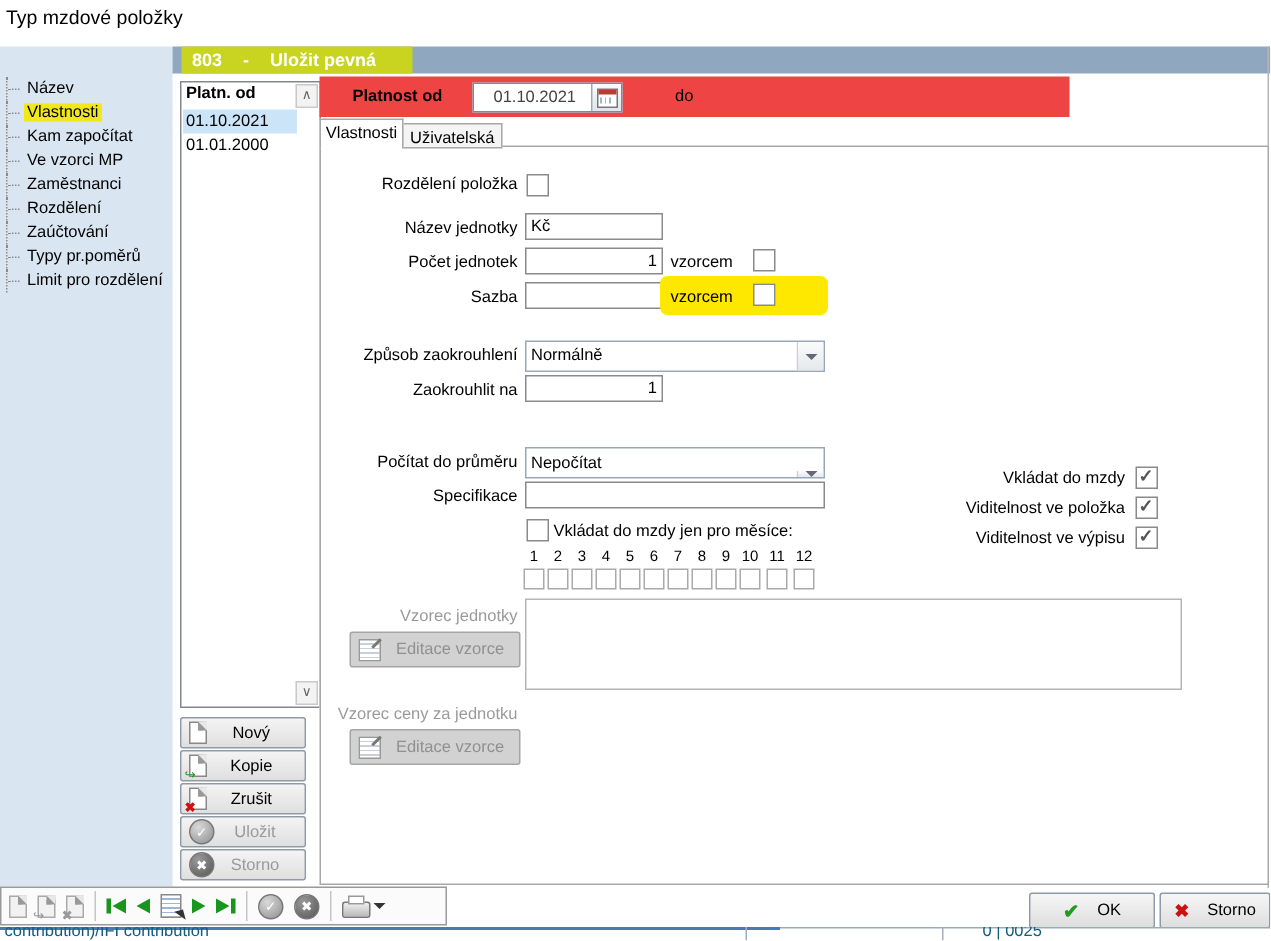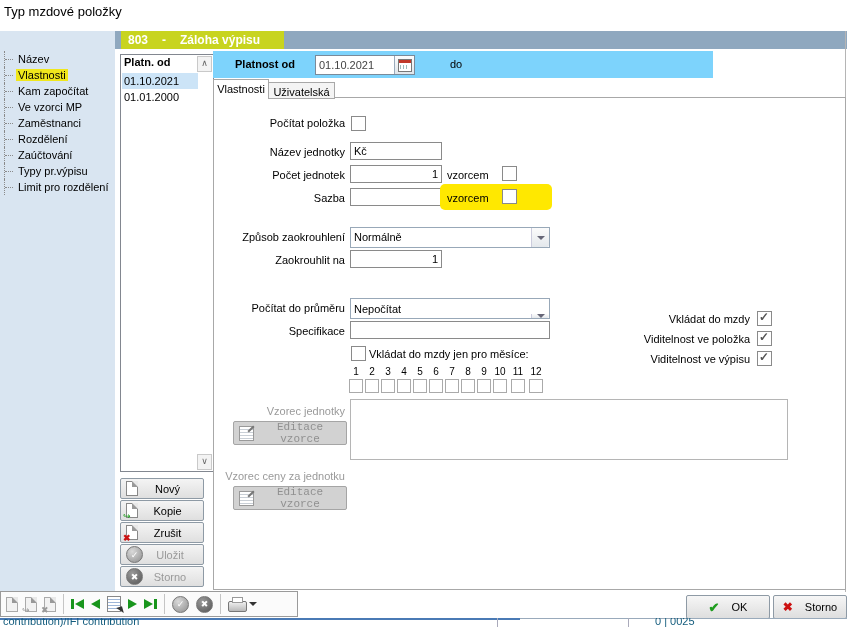--- a/index.html
+++ b/index.html
@@ -51,21 +51,21 @@
   .pg .ovl{position:absolute;left:-4px;bottom:-4px;font-size:9px;line-height:9px;}
   .ovl.green{color:#1e9e1e;} .ovl.red{color:#cc1111;font-weight:bold;}
   .pg.gray{background:#f2f2f2;border-color:#aaa;}
 
   
   .circ{width:15px;height:15px;border-radius:50%;background:radial-gradient(circle at 35% 30%,#d9d9d9,#8f8f8f);
         border:1px solid #777;color:#fff;font-size:9px;display:flex;align-items:center;justify-content:center;}
   .circ.dark{background:radial-gradient(circle at 35% 30%,#9a9a9a,#555);}
 
   
-  #band{left:213px;top:51px;width:500px;height:27px;background:#7dd3fc;}
+  #band{left:213px;top:51px;width:500px;height:27px;background:#ef4444;text-align:center;}
   #band .blabel{position:absolute;left:22px;top:7px;font-weight:bold;}
   #date-widget{position:absolute;left:102px;top:4px;width:98px;height:18px;background:#fff;border:1px solid #7a8a99;display:flex;}
   #date-widget .dval{flex:1;line-height:18px;padding-left:3px;color:#444;}
   #date-widget .calbtn{width:19px;height:18px;background:linear-gradient(#fcfcfc,#dfe5ea);border-left:1px solid #9ab;
                        display:flex;align-items:center;justify-content:center;}
   .cal{position:relative;width:12px;height:11px;background:#fff;border:1px solid #777;}
   .cal::before{content:"";position:absolute;left:0;top:0;width:100%;height:3px;background:#c0392b;}
   .cal::after{content:"";position:absolute;left:1px;top:5px;width:9px;height:4px;
               background:repeating-linear-gradient(90deg,#9bb 0 1px,#fff 1px 3px);}
   #band .dolabel{position:absolute;left:237px;top:7px;}
@@ -95,21 +95,21 @@
   .over{z-index:1;}
 
   
   .mcell{position:absolute;width:16px;text-align:center;}
   .mnum{font-size:10px;height:12px;}
   .mcb{position:relative;width:12px;height:12px;margin:1px auto 0;background:#fff;border:1px solid #aaa;}
 
   
   .fx-btn{position:absolute;width:112px;height:22px;background:#d2d2d2;border:1px solid #a5a5a5;border-radius:2px;
           display:flex;align-items:center;color:#909090;}
-  .fx-btn .t{flex:1;text-align:center;font-family:Liberation Mono, monospace;}
+  .fx-btn .t{flex:1;text-align:center;}
   .editfx{position:relative;width:13px;height:13px;margin-left:5px;background:#fdfdfd;border:1px solid #999;
           background-image:repeating-linear-gradient(#fff 0 2px,#c9cfd6 2px 3px);}
   .editfx::after{content:"";position:absolute;top:1px;right:-2px;width:8px;height:2px;background:#777;transform:rotate(-45deg);}
   .fx-area{position:absolute;background:#fff;border:1px solid #b5b5b5;font-family:"Liberation Sans",sans-serif;
            font-size:11px;color:#444;padding:2px 4px;resize:none;overflow:hidden;}
 
   
   #toolbar{left:0;top:591px;width:298px;height:26px;background:#fbfbfb;border:1px solid #9a9a9a;
            display:flex;align-items:center;gap:7px;padding-left:5px;box-sizing:border-box;}
   .tsep{width:1px;height:20px;background:#c5c5c5;}
@@ -147,28 +147,28 @@
 
   <div class="abs" id="sidebar">
     <div id="tree">
       <div class="tree-item"><span class="lbl">Název</span></div>
       <div class="tree-item sel"><span class="lbl">Vlastnosti</span></div>
       <div class="tree-item"><span class="lbl">Kam započítat</span></div>
       <div class="tree-item"><span class="lbl">Ve vzorci MP</span></div>
       <div class="tree-item"><span class="lbl">Zaměstnanci</span></div>
       <div class="tree-item"><span class="lbl">Rozdělení</span></div>
       <div class="tree-item"><span class="lbl">Zaúčtování</span></div>
-      <div class="tree-item"><span class="lbl">Typy pr.výpisu</span></div>
+      <div class="tree-item"><span class="lbl">Typy pr.poměrů</span></div>
       <div class="tree-item"><span class="lbl">Limit pro rozdělení</span></div>
     </div>
   </div>
 
   <div class="abs" id="headerbar">
     <div class="hl">
-      <span>803</span><span>-</span><span>Záloha výpisu</span>
+      <span>803</span><span>-</span><span>Uložit pevná</span>
     </div>
   </div>
   <div class="abs" id="right-edge"></div>
 
   <div class="abs" id="history">
     <div class="hdr">Platn. od</div>
     <div class="scroll-up">∧</div>
     <div class="hrow sel" style="top:18px;"><span>01.10.2021</span></div>
     <div class="hrow" style="top:34px;"><span>01.01.2000</span></div>
     <div class="scroll-dn">∨</div>
@@ -207,21 +207,21 @@
           <span class="cal"></span>
         </span>
     </div>
     <span class="dolabel">do</span>
   </div>
 
   <div class="abs tab" id="tab-active"><span>Vlastnosti</span></div>
   <div class="abs tab" id="tab-idle"><span>Uživatelská</span></div>
   <div class="abs" id="panel"></div>
 
-  <div class="abs flabel" style="top:117px;">Počítat položka</div>
+  <div class="abs flabel" style="top:117px;">Rozdělení položka</div>
   <div class="abs cb" style="left:351px;top:116px;"></div>
 
   <div class="abs flabel" style="top:146px;">Název jednotky</div>
   <input class="abs tinput" style="left: 350px; top: 142px; width: 84px;" value="Kč">
 
   <div class="abs flabel" style="top:169px;">Počet jednotek</div>
   <input class="abs tinput num" style="left: 350px; top: 165px; width: 84px;" value="1">
   <div class="abs" style="left:447px;top:169px;">vzorcem</div>
   <div class="abs cb" style="left:502px;top:166px;"></div>
 

